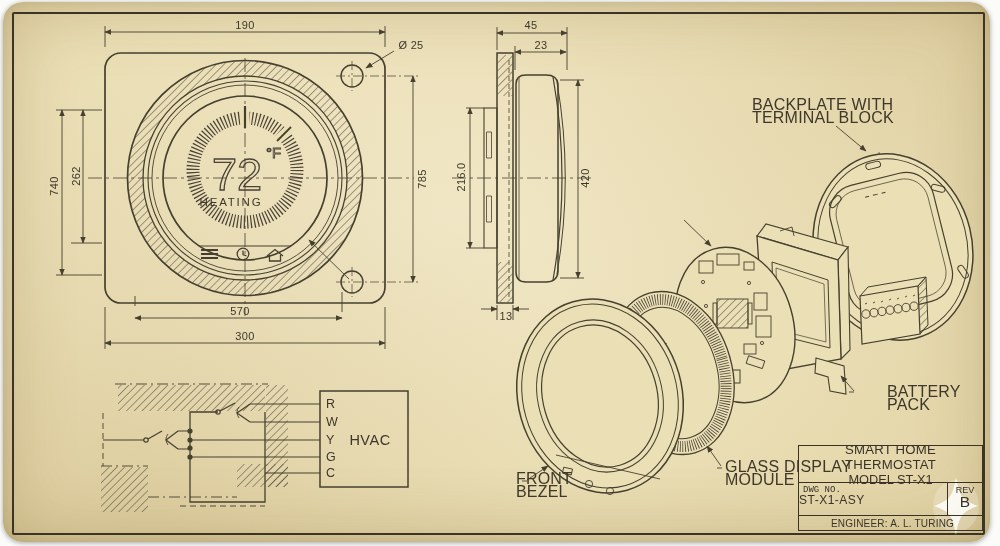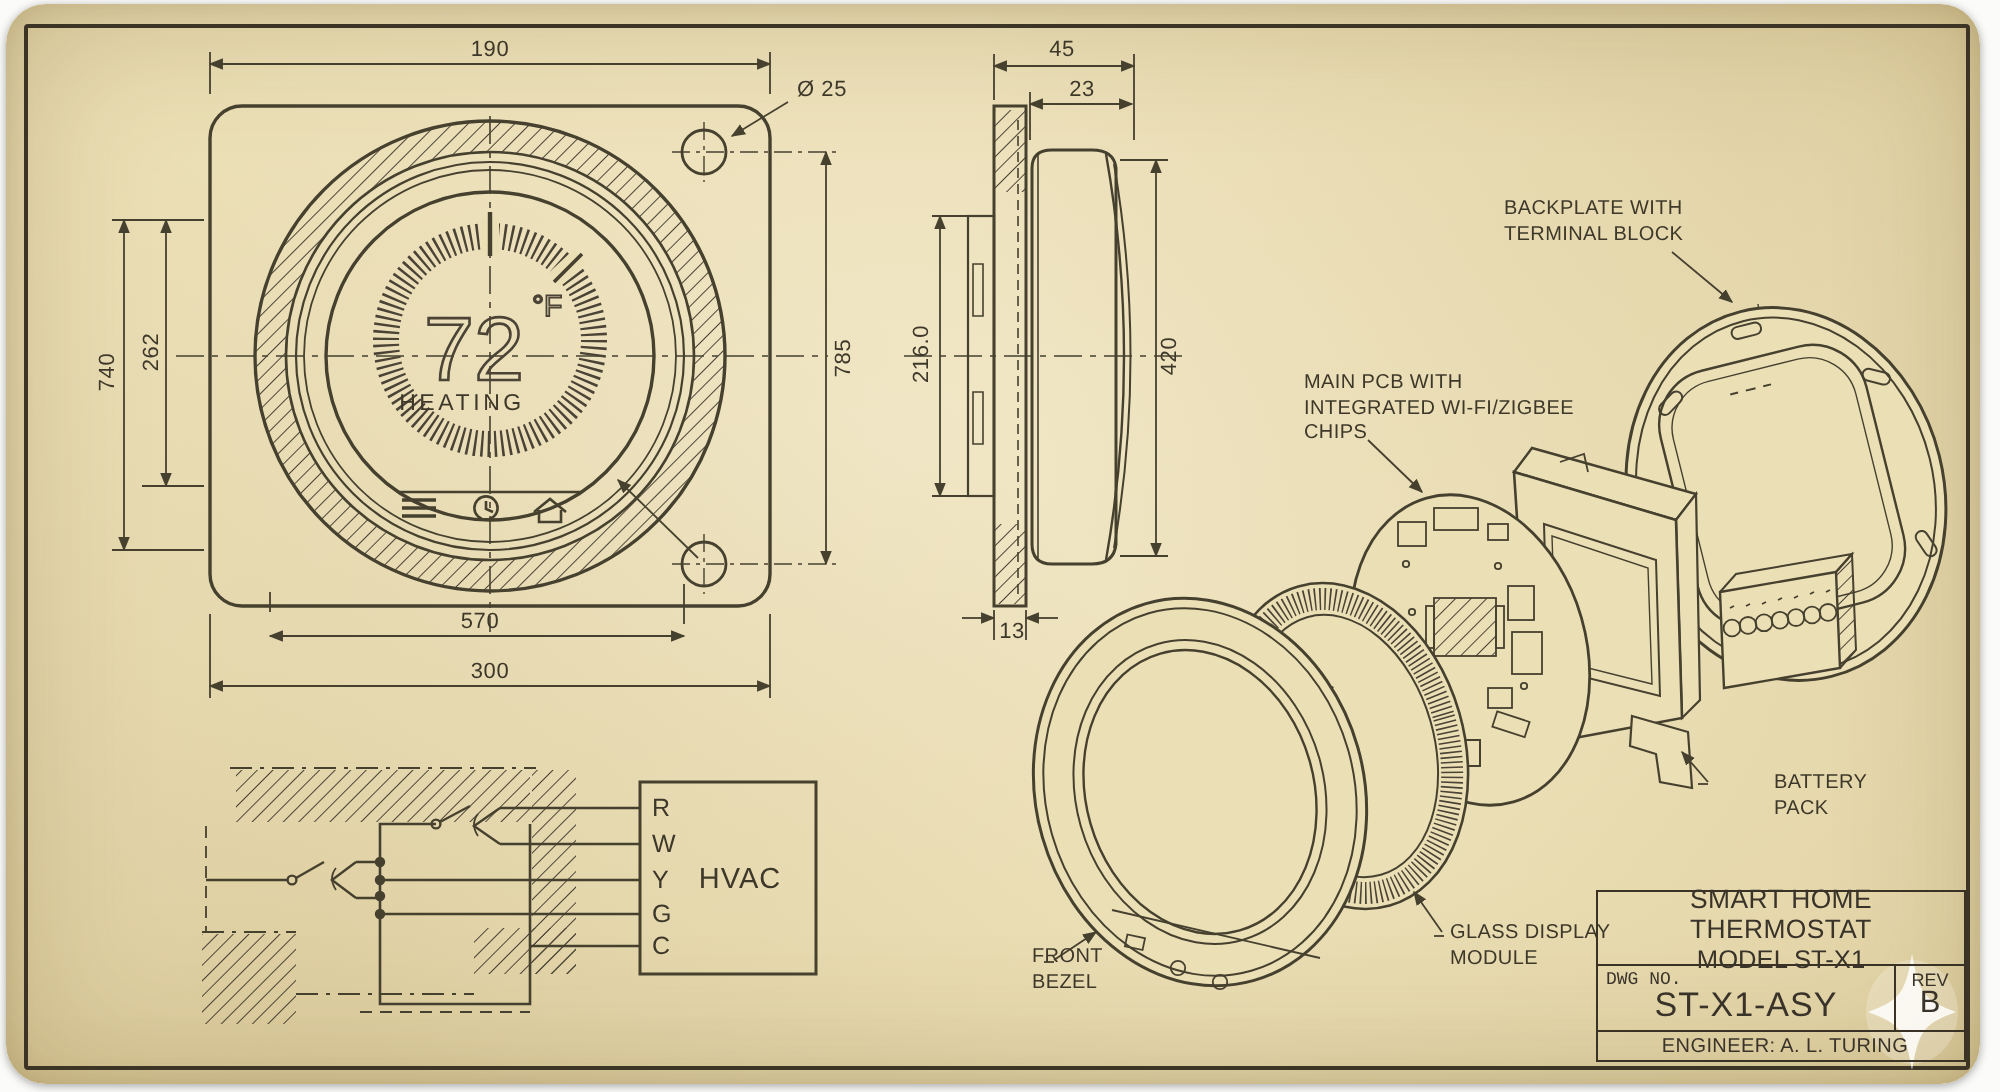--- a/index.html
+++ b/index.html
@@ -8,33 +8,33 @@
     background:
       radial-gradient(circle at 16% 88%, rgba(140,105,40,.10), transparent 45%),
       radial-gradient(circle at 88% 12%, rgba(150,115,50,.08), transparent 40%),
       radial-gradient(ellipse at 45% 40%, #f1e7c6 0%, #ebdfb6 55%, #e0d1a2 100%);
     box-shadow: inset 0 0 70px rgba(120,90,35,.28), inset 0 0 14px rgba(90,70,30,.18), 0 1px 5px rgba(0,0,0,.35);}
   #frame{position:absolute;left:12px;top:12px;width:969px;height:519px;border:2px solid #3c3526;border-radius:2px;}
   svg{position:absolute;left:0;top:0;}
   .txt{position:absolute;color:#3e382a;white-space:pre-line;}
   .dim{font-size:11px;letter-spacing:.3px;transform:translate(-50%,-50%);text-align:center;}
   .dim.rot{transform:translate(-50%,-50%) rotate(-90deg);}
-  .lbl{font-size:10px;line-height:12.5px;letter-spacing:.2px;}
+  .lbl{font-size:16px;line-height:12.5px;letter-spacing:.2px;}
   .heat{font-size:11.5px;letter-spacing:1.8px;transform:translate(-50%,-50%);}
   .term{font-size:12.5px;transform:translate(0,-50%);}
   .hvac{font-size:14.5px;letter-spacing:.5px;transform:translate(-50%,-50%);}
   
   .tblock{position:absolute;left:798px;top:445px;width:185px;height:86px;border:1.8px solid #393225;color:#39332a;box-sizing:border-box;}
   .trow1{height:37px;border-bottom:1.3px solid #393225;display:flex;flex-direction:column;justify-content:center;text-align:center;box-sizing:border-box;}
   .t1{font-size:13.2px;letter-spacing:.2px;}
   .t2{font-size:12.8px;}
   .trow2{height:33px;border-bottom:1.3px solid #393225;display:flex;box-sizing:border-box;}
   .cell-dwg{flex:1;position:relative;border-right:1.3px solid #393225;box-sizing:border-box;}
   .dwg-lab{position:absolute;left:4px;top:2px;font-size:9px;font-family:Liberation Mono, monospace;}
-  .dwg-no{position:absolute;left:0;right:0;top:10px;text-align:center;font-size:17px;letter-spacing:.5px;}
+  .dwg-no{position:absolute;left:0;right:0;top:10px;text-align:left;font-size:12px;letter-spacing:.5px;}
   .cell-rev{width:34px;position:relative;box-sizing:border-box;}
   .rev-lab{position:absolute;left:0;right:0;top:2px;text-align:center;font-size:9px;}
   .rev-val{position:absolute;left:0;right:0;top:10px;text-align:center;font-size:15.5px;}
   .trow3{height:14px;display:flex;align-items:center;padding-left:4px;font-size:10px;letter-spacing:.2px;box-sizing:border-box;justify-content:center;}
 </style>
 </head>
 <body>
 
 <div id="stage">
   <div id="paper"></div>
@@ -289,23 +289,20 @@
   <div class="txt dim" style="left:531px;top:25px">45</div>
   <div class="txt dim" style="left:541px;top:45px">23</div>
   <div class="txt dim rot" style="left:461px;top:177px">216.0</div>
   <div class="txt dim rot" style="left:585px;top:178px">420</div>
   <div class="txt dim" style="left:506px;top:316px">13</div>
 
   <div class="txt heat" style="left:231px;top:202px">HEATING</div>
 
   <div class="txt lbl" style="left:752px;top:99px">BACKPLATE WITH
 TERMINAL BLOCK</div>
-  <div class="txt lbl" style="left:652px;top:186px">MAIN PCB WITH
-INTEGRATED WI-FI/ZIGBEE
-CHIPS</div>
   <div class="txt lbl" style="left:887px;top:386px">BATTERY
 PACK</div>
   <div class="txt lbl" style="left:725px;top:461px">GLASS DISPLAY
 MODULE</div>
   <div class="txt lbl" style="left:516px;top:473px">FRONT
 BEZEL</div>
 
   <div class="txt hvac" style="left:370px;top:440px">HVAC</div>
   <div class="txt term" style="left:326px;top:404px">R</div>
   <div class="txt term" style="left:326px;top:422px">W</div>

